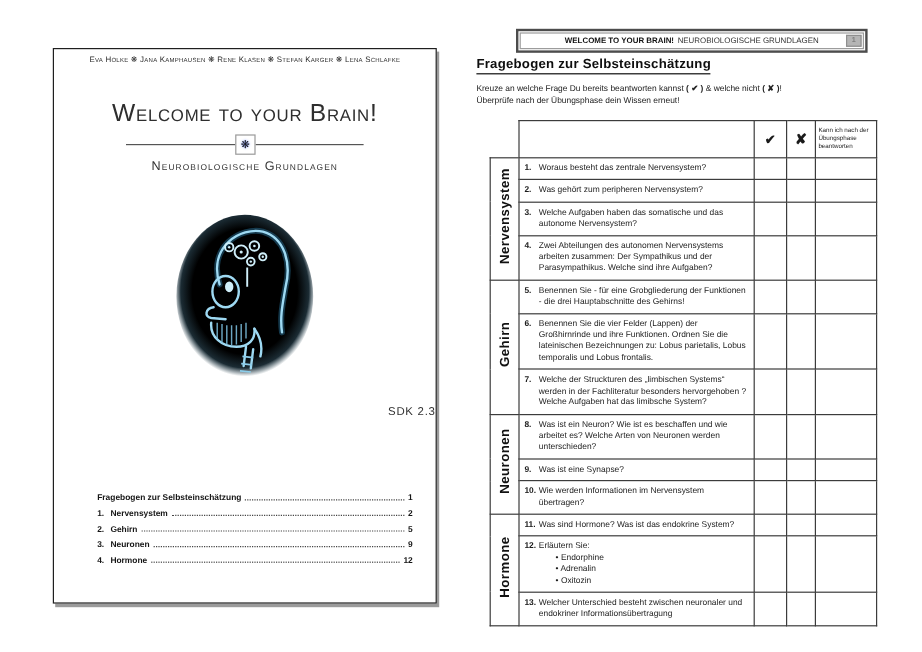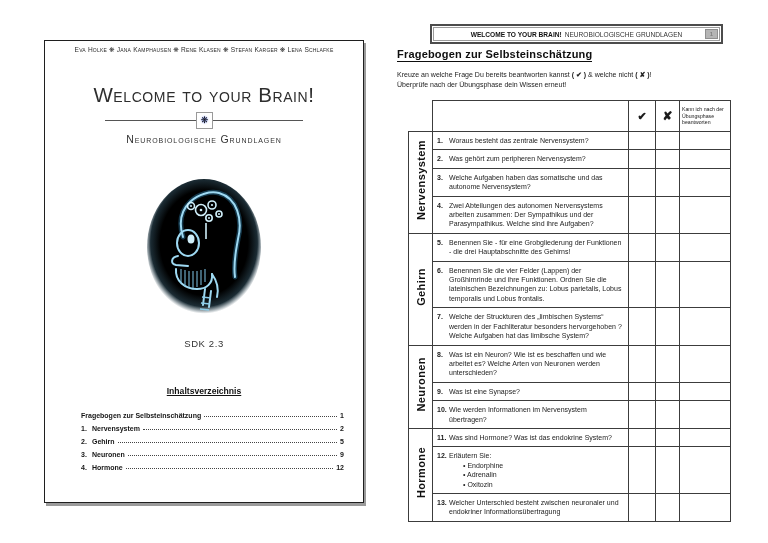--- a/index.html
+++ b/index.html
@@ -14,21 +14,21 @@
   .main-title{position:absolute;top:42px;left:0;right:0;text-align:center;
               font-variant:small-caps;font-size:20.5px;font-weight:400;letter-spacing:.6px;color:#2e2e2e;white-space:nowrap;}
   .divider{position:absolute;top:71px;left:60px;right:60px;height:16px;}
   .divider .rule{position:absolute;top:8px;left:0;right:0;border-top:1.2px solid #555;}
   .divider .star-box{position:absolute;top:0;left:50%;margin-left:-8px;width:15px;height:15px;
                      background:#fff;border:1px solid #9a9a9a;display:flex;align-items:center;justify-content:center;}
   .divider .star{font-size:9px;color:#101010;text-shadow:0 0 2px #5a78ff;line-height:1;}
   .subtitle{position:absolute;top:92px;left:0;right:0;text-align:center;
             font-variant:small-caps;font-size:10.5px;letter-spacing:.9px;color:#333;white-space:nowrap;}
   .brain-wrap{position:absolute;top:136px;left:0;right:0;display:flex;justify-content:center;}
-  .version{position:absolute;top:297px;left:0;right:0;text-align:center;
+  .version{position:absolute;top:297px;left:0;right:0;text-align:right;
            font-size:9.5px;letter-spacing:.6px;color:#333;}
   .toc-title{position:absolute;top:345px;left:0;right:0;text-align:center;
              font-size:8.6px;font-weight:bold;text-decoration:underline;color:#111;}
   .toc{position:absolute;top:365px;left:36px;right:19px;}
   .toc-row{display:flex;align-items:flex-end;height:13px;font-size:7px;font-weight:bold;color:#151515;}
   .toc-num{min-width:11px;}
   .toc-num.empty{min-width:0;}
   .toc-label{white-space:nowrap;}
   .toc-dots{flex:1;border-bottom:1.3px dotted #444;margin:0 3px 2px 3px;}
   .toc-page{text-align:right;}
@@ -128,21 +128,20 @@
           <circle cx="56" cy="33" r="1.3"></circle>
             <circle cx="67" cy="28" r="1.1"></circle>
           <circle cx="46" cy="29" r="1"></circle>
             <circle cx="64" cy="41" r="1"></circle>
             <circle cx="74" cy="37" r="1"></circle>
         </g>
       </svg>
     </div>
 
     <div class="version">SDK 2.3</div>
-    <div class="toc-title">Inhaltsverzeichnis</div>
     <div class="toc">
         <div class="toc-row">
           <span class="toc-num empty"></span>
           <span class="toc-label">Fragebogen zur Selbsteinschätzung</span>
           <span class="toc-dots"></span>
           <span class="toc-page">1</span>
         </div>
         <div class="toc-row">
           <span class="toc-num">1.</span>
           <span class="toc-label">Nervensystem</span>

